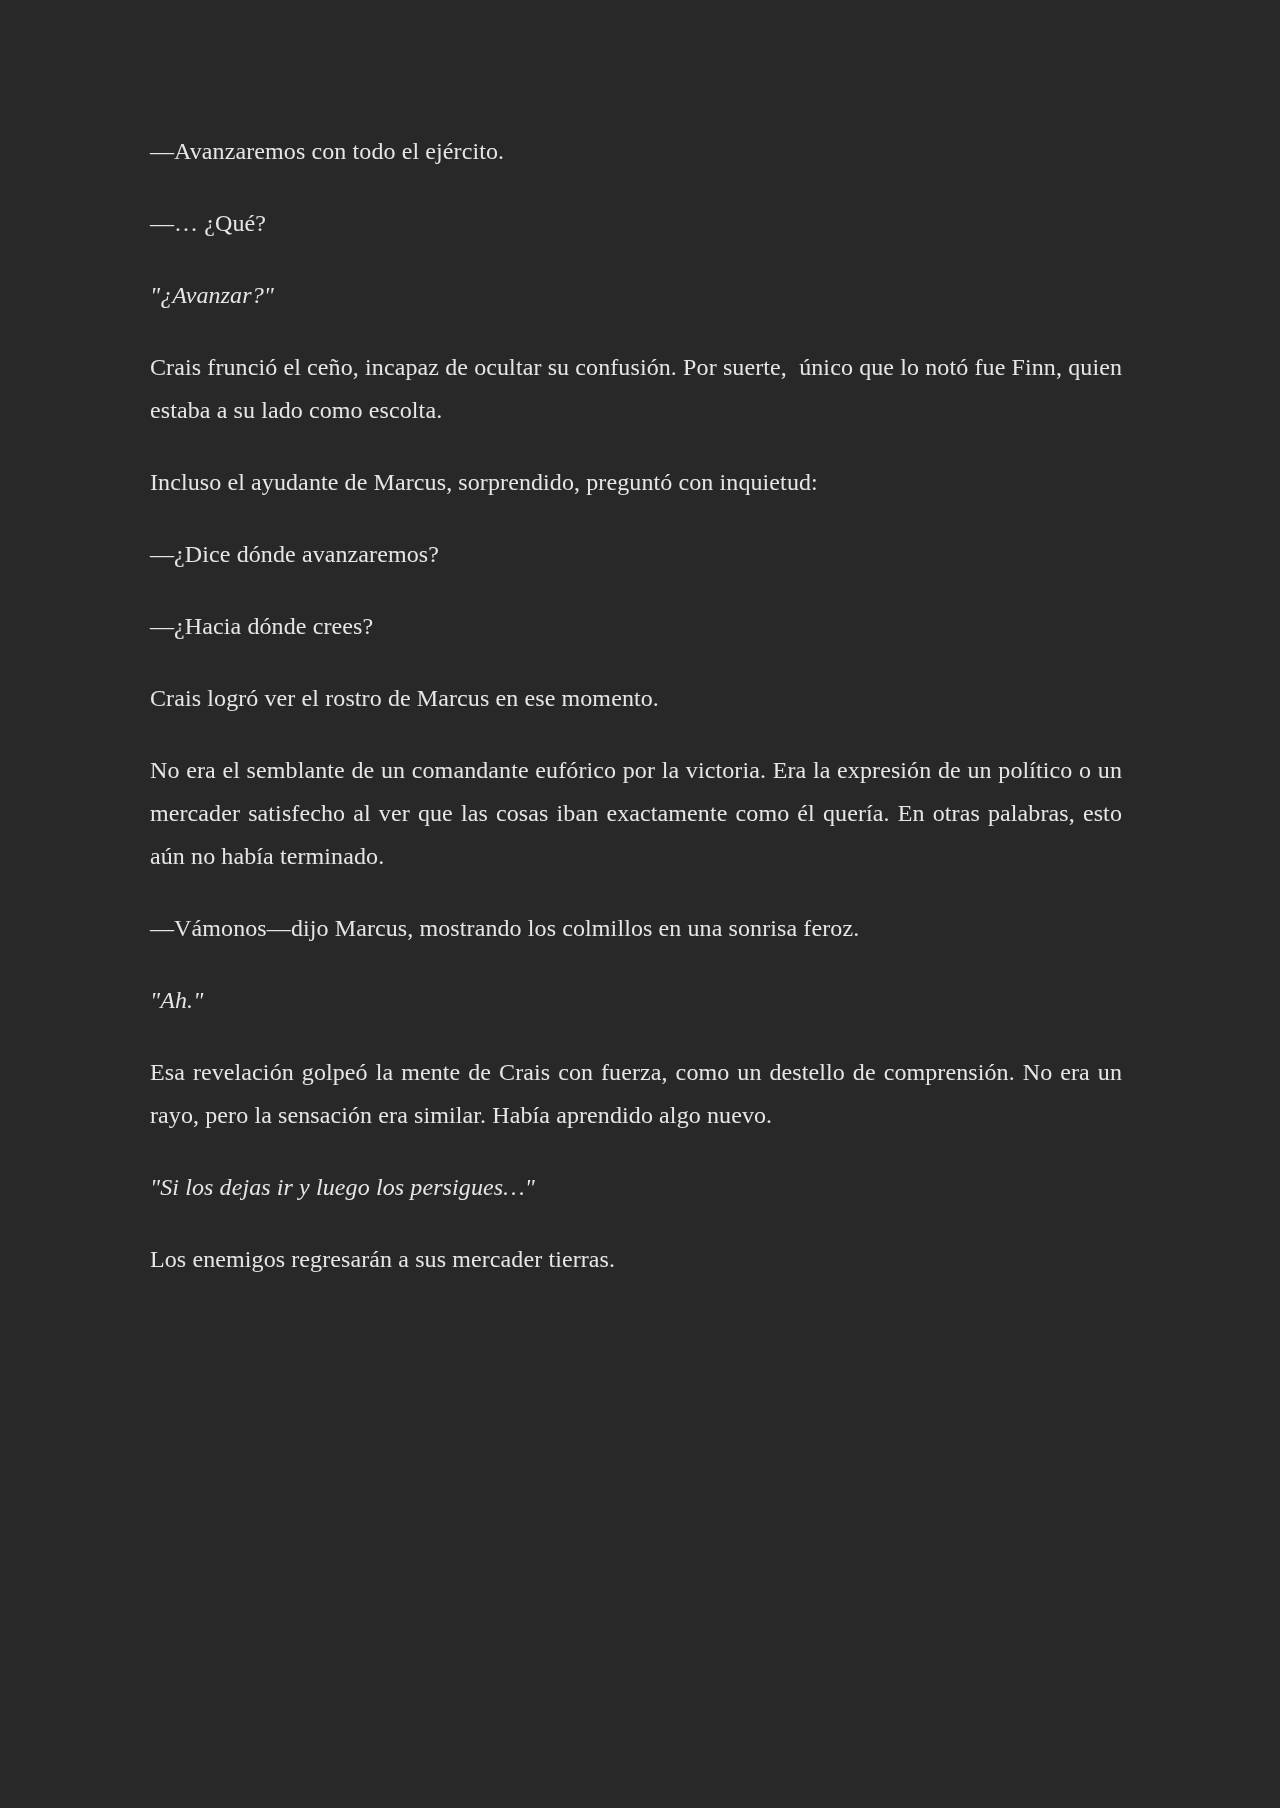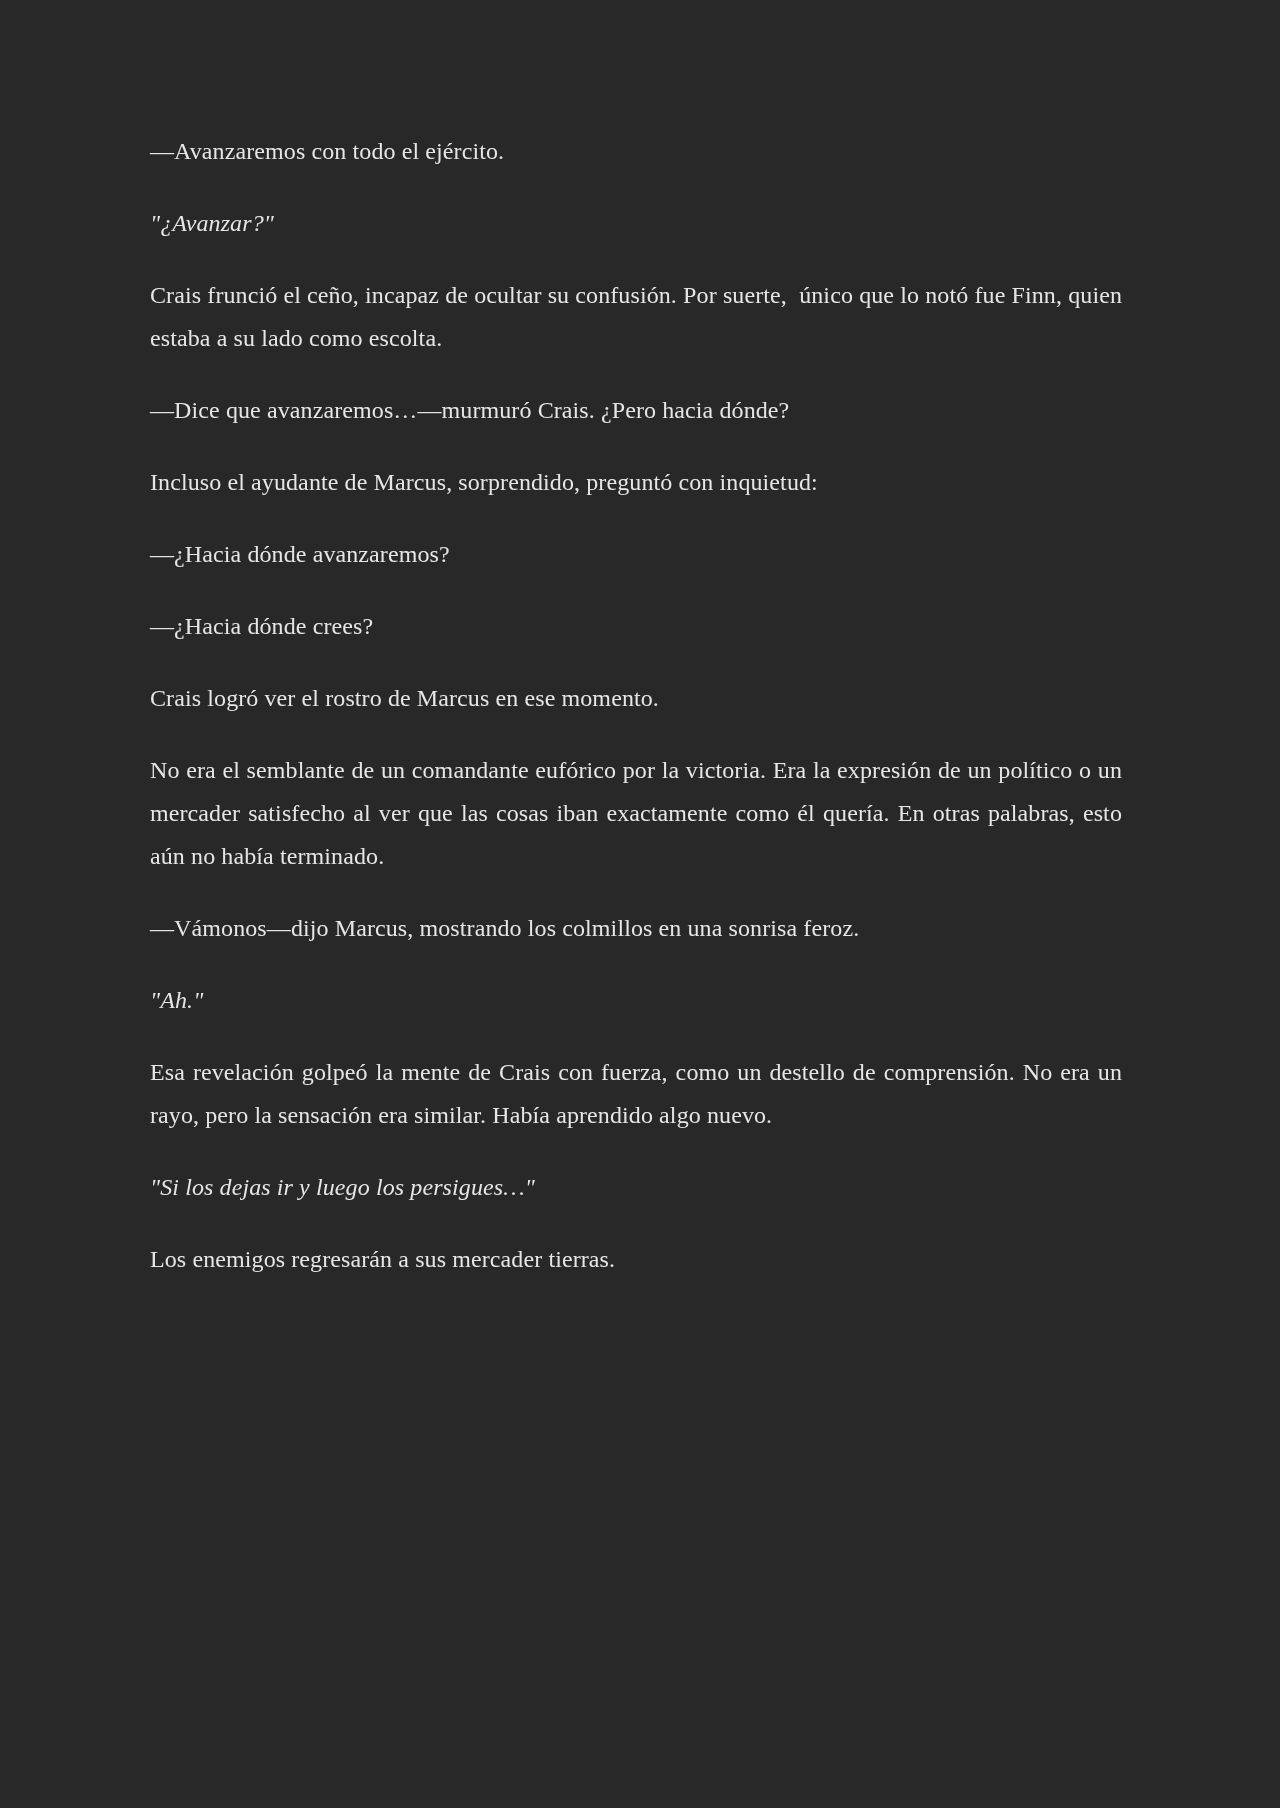--- a/index.html
+++ b/index.html
@@ -36,25 +36,25 @@
     font-style: italic;
   }
 </style>
 </head>
 <body>
 
 <div class="reader-page">
   <div class="text-column">
 
   <p>—Avanzaremos con todo el ejército.</p>
+      <p>—… ¿Qué?</p>
       <p class="italic">"¿Avanzar?"</p>
       <p>Crais frunció el ceño, incapaz de ocultar su confusión. Por suerte, &nbsp;único que lo notó fue Finn, quien estaba a su lado como escolta.</p>
-      <p>—Dice que avanzaremos…—murmuró Crais. ¿Pero hacia dónde?</p>
       <p>Incluso el ayudante de Marcus, sorprendido, preguntó con inquietud:</p>
-      <p>—¿Hacia dónde avanzaremos?</p>
+      <p>—¿Dice dónde avanzaremos?</p>
       <p>—¿Hacia dónde crees?</p>
       <p>Crais logró ver el rostro de Marcus en ese momento.</p>
       <p>No era el semblante de un comandante eufórico por la victoria. Era la expresión de un político o un mercader satisfecho al ver que las cosas iban exactamente como él quería. En otras palabras, esto aún no había terminado.</p>
       <p>—Vámonos—dijo Marcus, mostrando los colmillos en una sonrisa feroz.</p>
       <p class="italic">"Ah."</p>
       <p>Esa revelación golpeó la mente de Crais con fuerza, como un destello de comprensión. No era un rayo, pero la sensación era similar. Había aprendido algo nuevo.</p>
       <p class="italic">"Si los dejas ir y luego los persigues…"</p>
       <p>Los enemigos regresarán a sus mercader tierras.</p>
     </div>
 </div>

